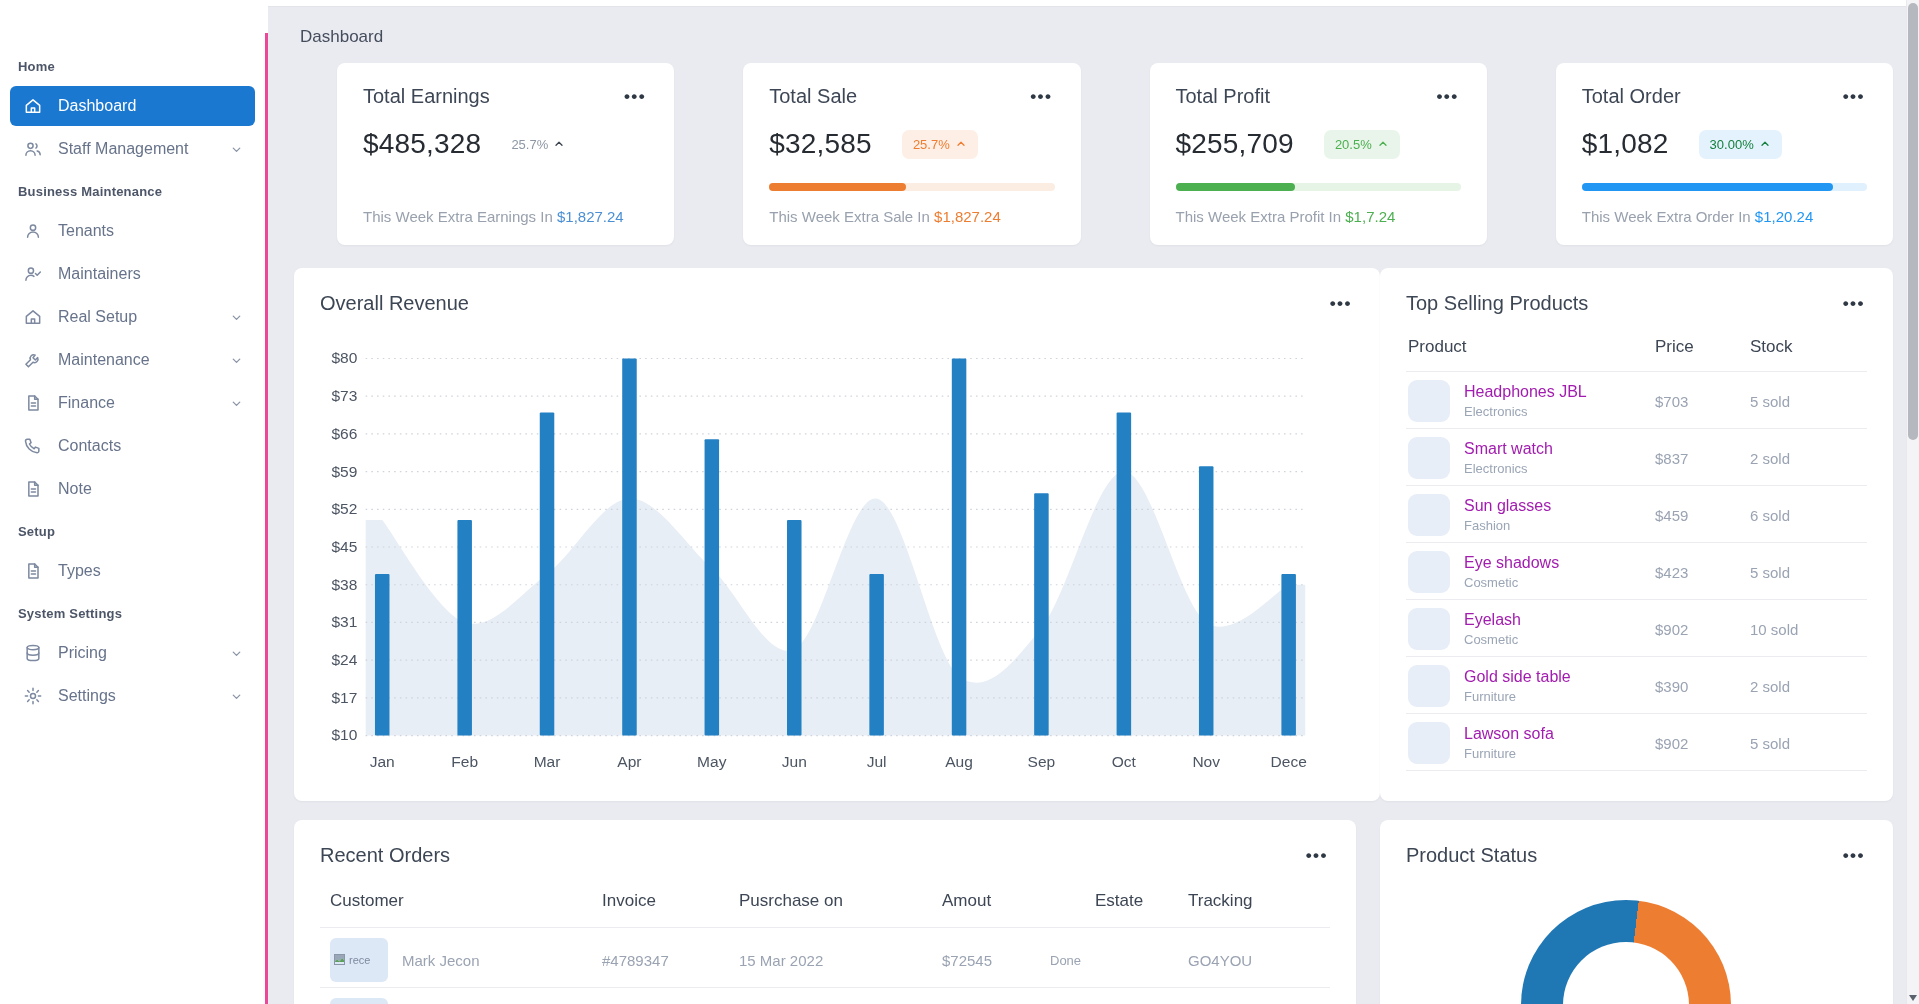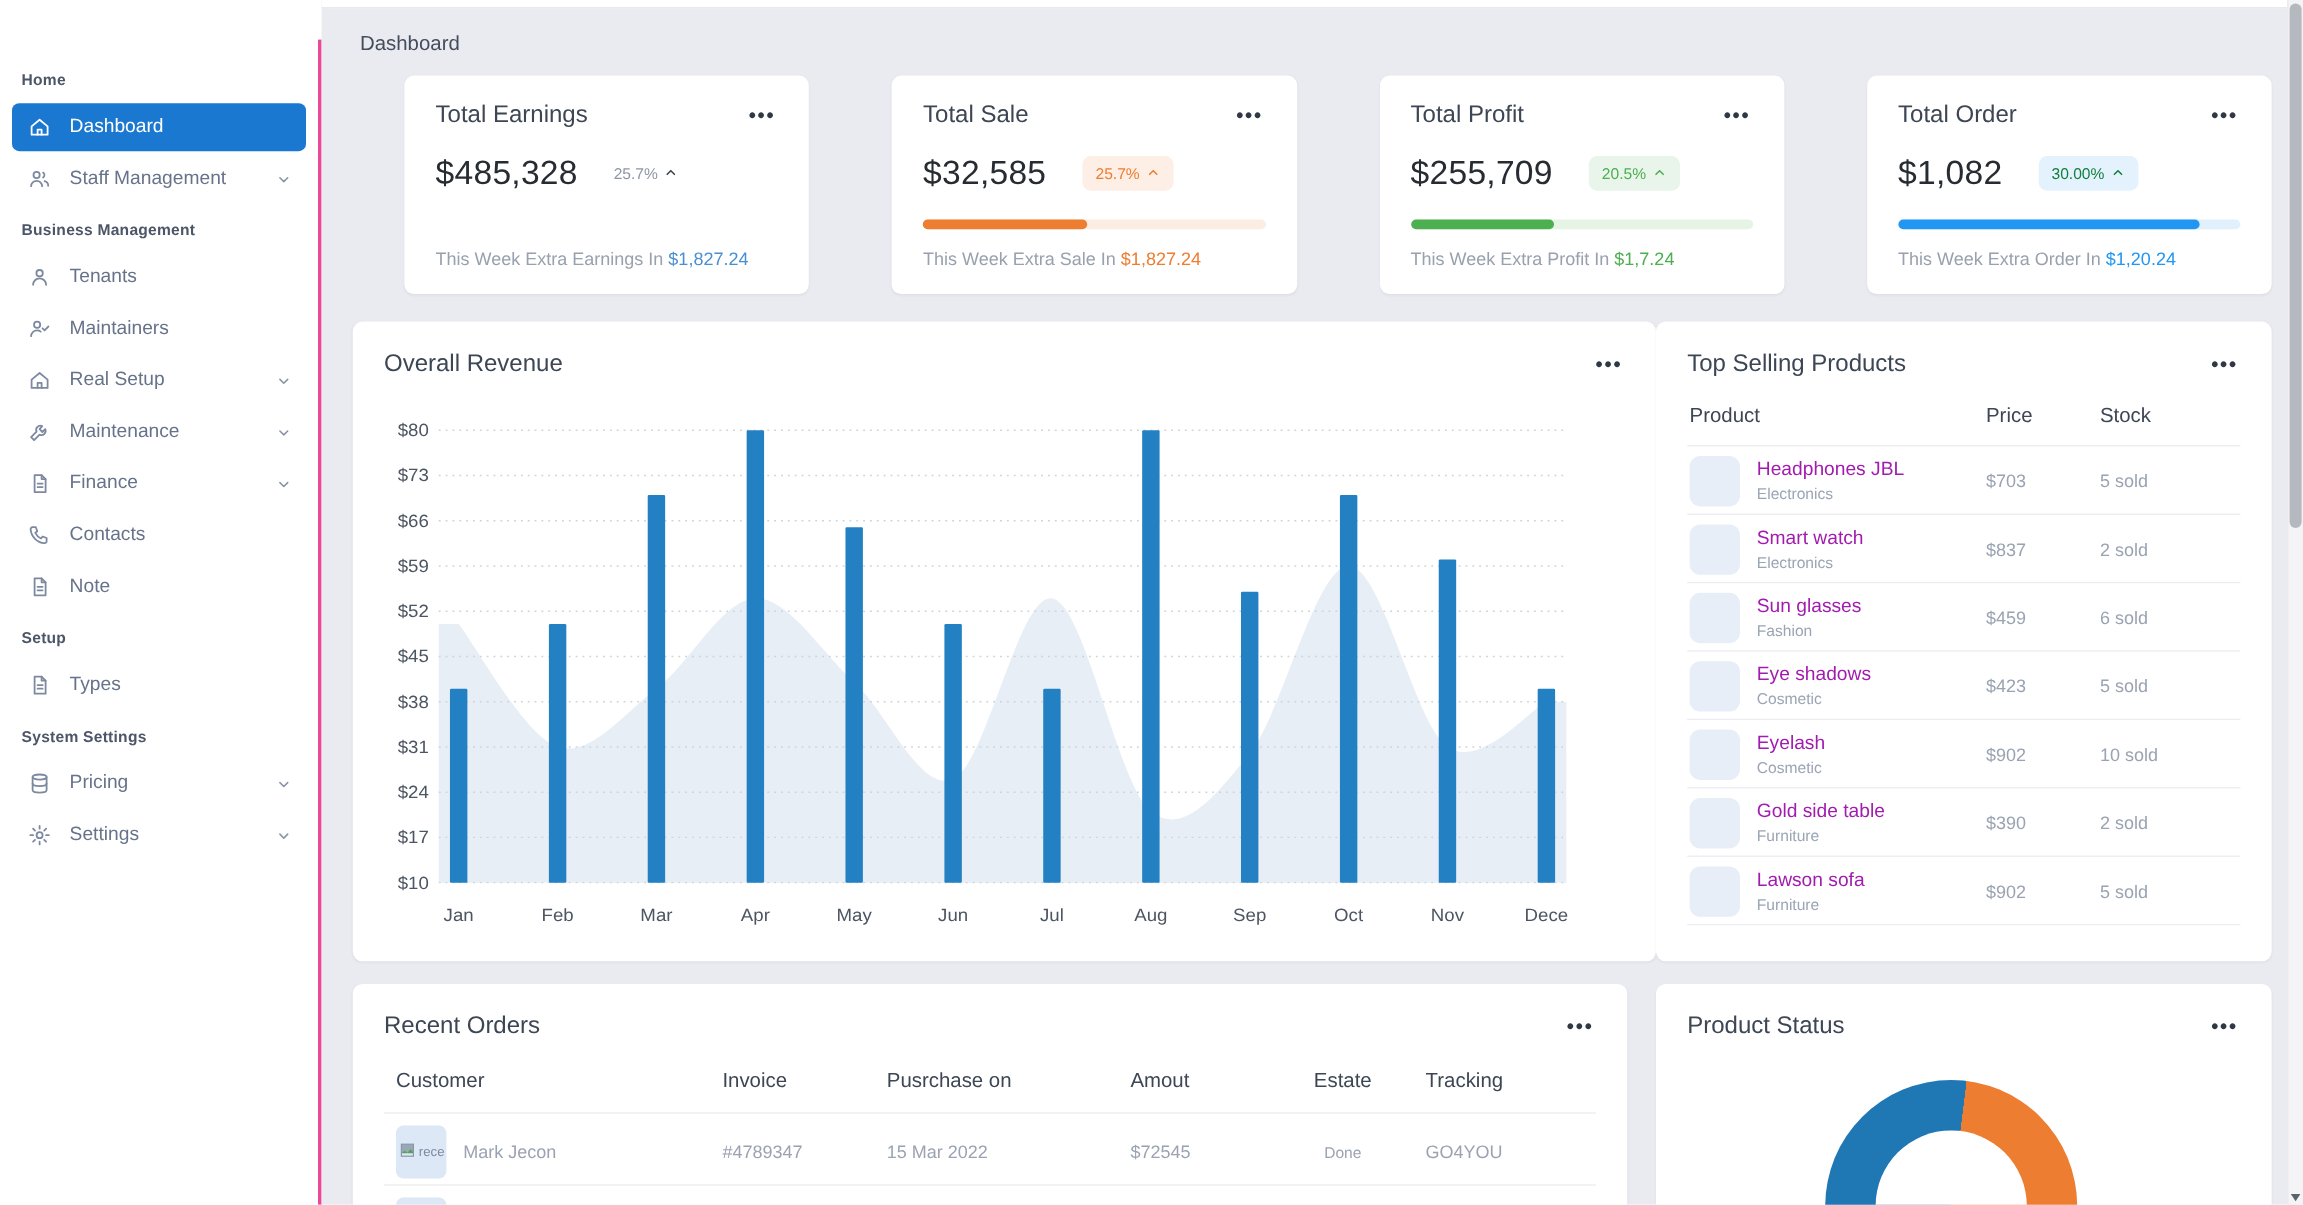--- a/index.html
+++ b/index.html
@@ -68,24 +68,24 @@
   .tsp-dim { font-size:15px; color:#9aa3b2; }
 
   
   .ord-head { display:grid; grid-template-columns:272px 137px 203px 108px 138px 1fr;
     margin-top:24px; padding:0 4px 16px 10px; border-bottom:1px solid #ececf0;
     font-size:17px; color:#3d4654; }
   .ord-row { display:grid; grid-template-columns:272px 137px 203px 108px 138px 1fr;
     align-items:center; padding:10px 4px 10px 10px; border-bottom:1px solid #ececf0;
     height:60px; font-size:15px; color:#9aa3b2; cursor:pointer; }
   .ord-cust { display:flex; align-items:center; gap:14px; }
-  .avatar-broken { width:42px; height:44px; border-radius:6px; background:#dde8f6; overflow:hidden;
+  .avatar-broken { width:58px; height:44px; border-radius:6px; background:#dde8f6; overflow:hidden;
     display:flex; align-items:center; gap:2px; padding:2px; font-size:11px; color:#7d8aa0; }
   .avatar-broken svg { flex:none; }
-  .ord-status { font-size:13px; text-align:center; }
+  .ord-status { font-size:13px; }
 
   
   .donut { position:absolute; width:210px; height:210px; border-radius:50%; left:141px; top:80px; }
   .donut::after { content:""; position:absolute; inset:42px; background:#fff; border-radius:50%; }
 
   
   .scrollbar { position:absolute; right:0; top:0; width:13px; height:1004px; background:#f4f4f6;
     border-left:1px solid #e9e9ec; }
   .scroll-thumb { position:absolute; left:1px; top:3px; width:10px; height:437px;
     background:#b5b8be; border-radius:5px; cursor:grab; }
@@ -119,21 +119,21 @@
               <path d="M17 14.4c2.1.5 3.6 2.4 3.6 4.6"></path>
             </svg>
           </span>
           <span class="sb-label">Staff Management</span>
           <span class="sb-chev">
             <svg width="13" height="13" viewBox="0 0 24 24" fill="none" stroke="currentColor" stroke-width="2.4" stroke-linecap="round" stroke-linejoin="round">
               <path d="M6 9.5l6 6 6-6"></path>
             </svg>
           </span>
         </div>
-        <div class="sb-section-title">Business Management</div>
+        <div class="sb-section-title">Business Maintenance</div>
         <div class="sb-item">
           <span class="sb-ico">
             <svg viewBox="0 0 24 24" fill="none" stroke="currentColor" stroke-width="1.8" stroke-linecap="round">
               <circle cx="12" cy="8" r="3.2"></circle>
               <path d="M5.5 19.6c0-3.6 2.9-6.4 6.5-6.4s6.5 2.8 6.5 6.4"></path>
             </svg>
           </span>
           <span class="sb-label">Tenants</span>
         </div>
         <div class="sb-item">

